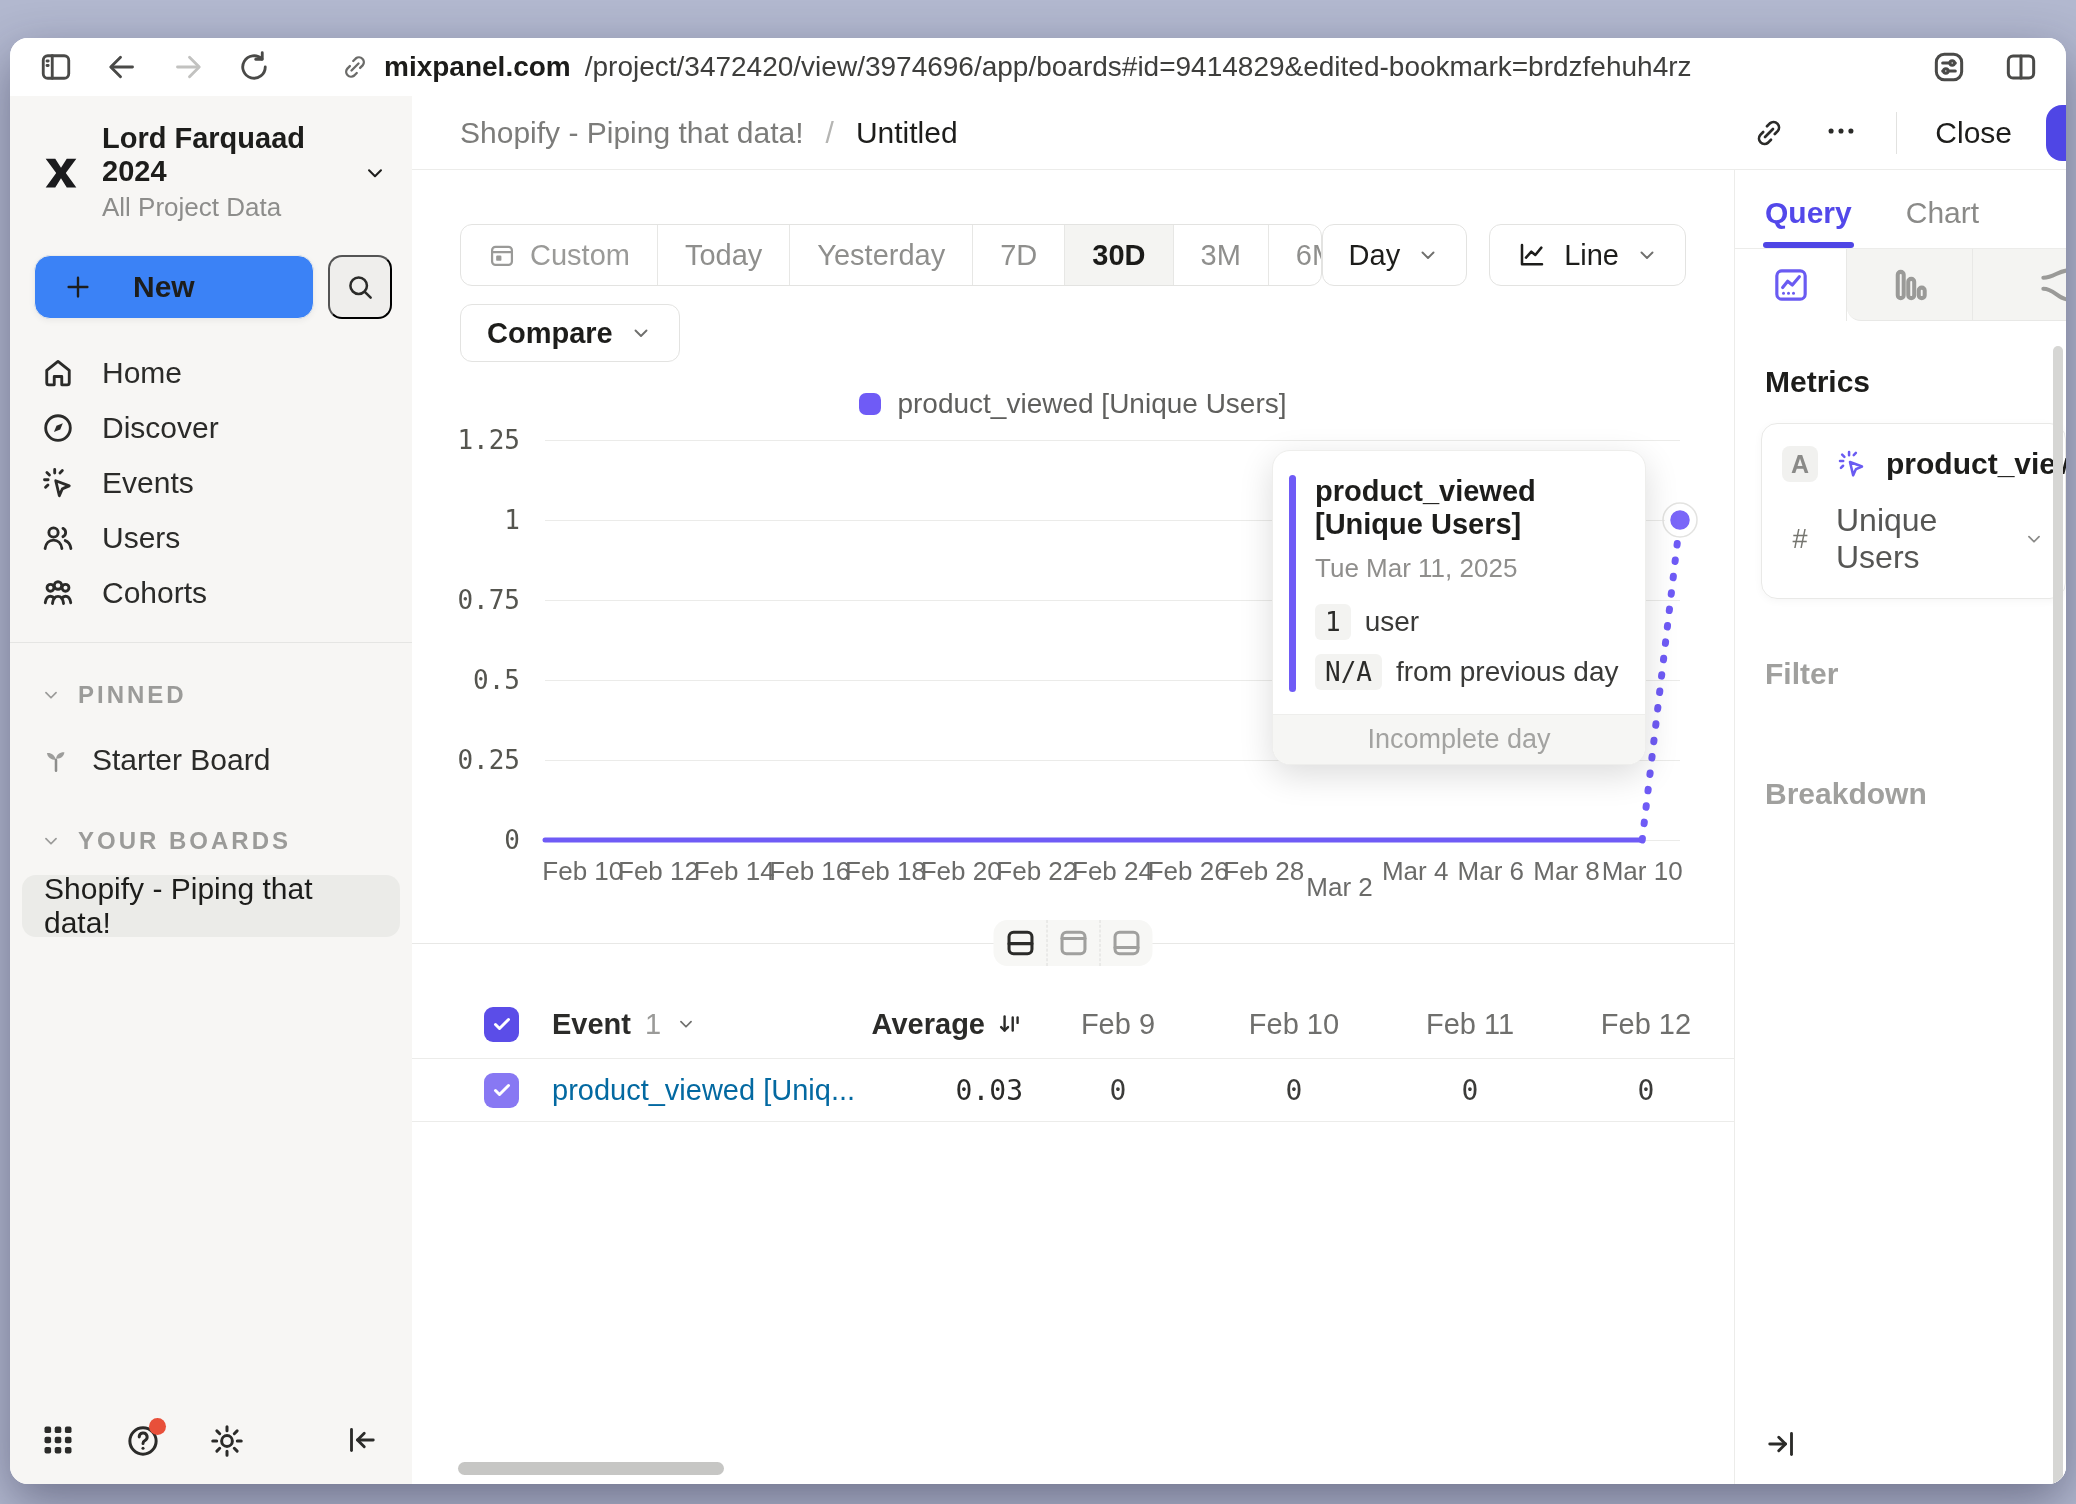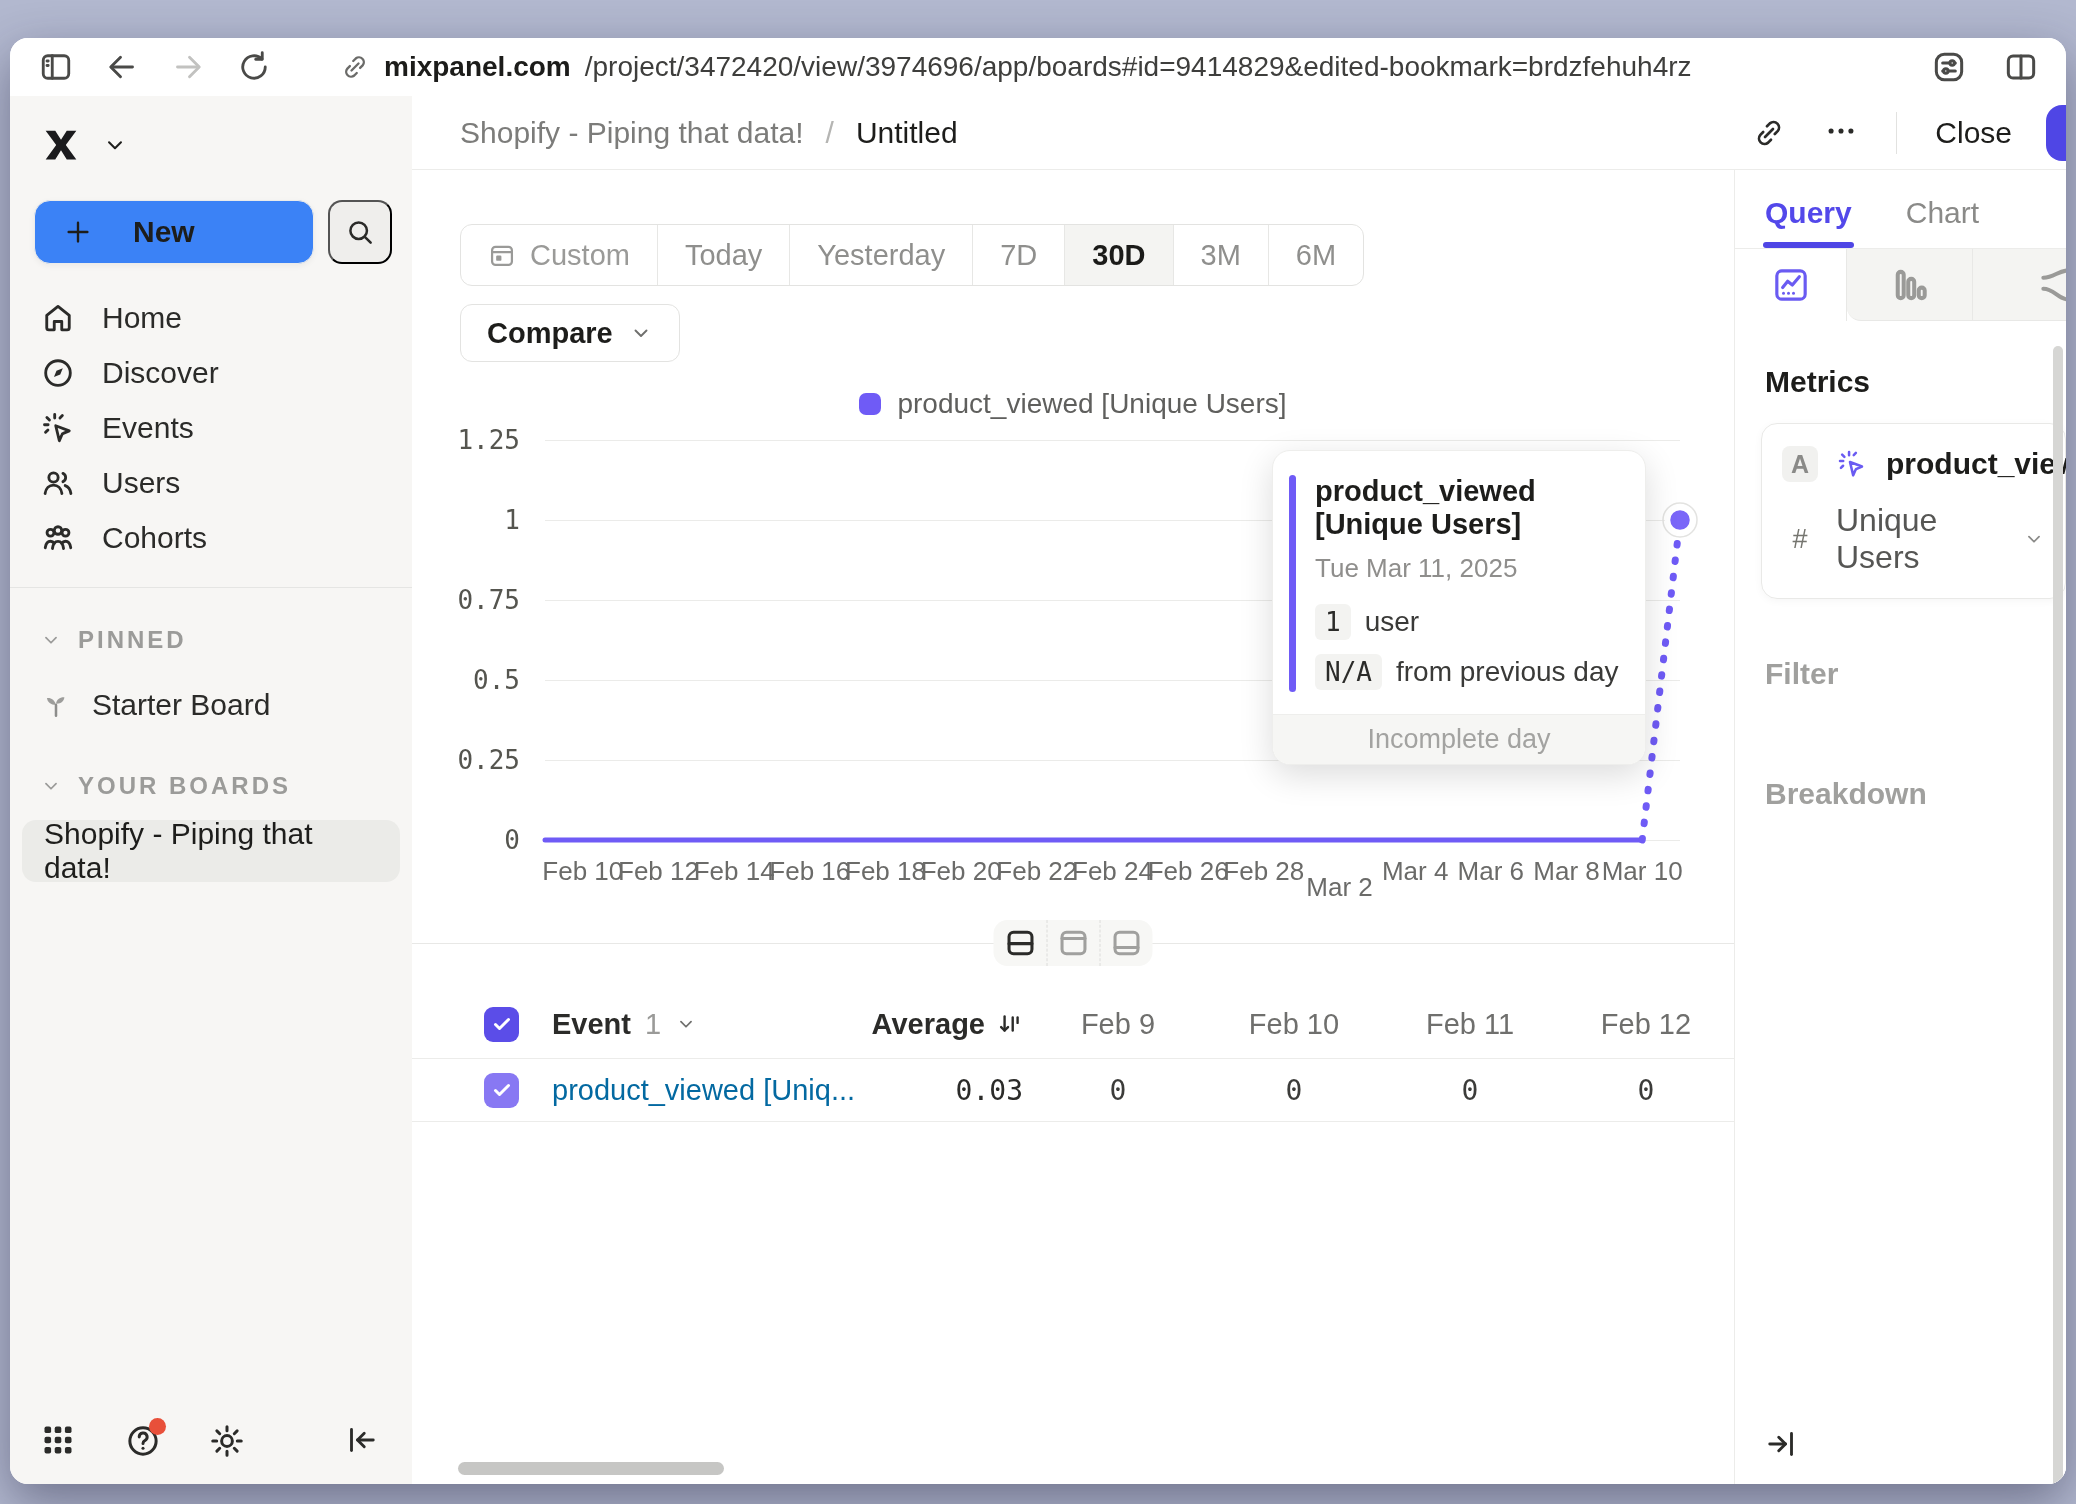--- a/index.html
+++ b/index.html
@@ -218,20 +218,24 @@
 
   <div class="app">
 
     <div class="sidebar">
       <div class="proj">
         <span class="logo">
           <svg width="46" height="46" viewBox="0 0 24 24">
               <path fill="currentColor" d="M4 4.5h5l3 4.7 3-4.7h5l-5.5 7.5L20 19.5h-5l-3-4.7-3 4.7H4l5.5-7.5z"></path>
             </svg>
         </span>
+        <span class="pt">
+          <span class="pname" style="display:block">Lord Farquaad 2024</span>
+          <span class="pscope" style="display:block">All Project Data</span>
+        </span>
         <span class="chev" style="color:#55555">
           <svg class="st" width="26" height="26" viewBox="0 0 24 24">
               <path d="M6.5 9.5l5.5 5.5 5.5-5.5"></path>
             </svg>
         </span>
       </div>
 
       <div class="newrow">
         <button class="newbtn">
           <span>
@@ -422,20 +426,44 @@
                 <button class="seg active">
                   <span>30D</span>
                 </button>
                 <button class="seg">
                   <span>3M</span>
                 </button>
                 <button class="seg">
                   <span>6M</span>
                 </button>
               </div>
+            <div class="tb-right">
+              <button class="pillbtn">
+                <span>Day</span>
+                <span class="chev" style="color:#6f6f6d">
+                    <svg class="st" width="24" height="24" viewBox="0 0 24 24">
+                      <path d="M6.5 9.5l5.5 5.5 5.5-5.5"></path>
+                    </svg>
+                  </span>
+              </button>
+              <button class="pillbtn">
+                <span>
+                    <svg class="st" width="32" height="32" viewBox="0 0 24 24">
+                      <path d="M4.5 4.5V19h15"></path>
+                      <path d="M7.5 14l4-4.5 3 2.5 4.5-5.5"></path>
+                    </svg>
+                  </span>
+                <span>Line</span>
+                <span class="chev" style="color:#6f6f6d">
+                    <svg class="st" width="24" height="24" viewBox="0 0 24 24">
+                      <path d="M6.5 9.5l5.5 5.5 5.5-5.5"></path>
+                    </svg>
+                  </span>
+              </button>
+            </div>
           </div>
           <div class="comparerow">
             <button class="pillbtn" style="height:58px">
               <span style="font-weight:600">Compare</span>
               <span class="chev" style="color:#6f6f6d">
                   <svg class="st" width="24" height="24" viewBox="0 0 24 24">
                     <path d="M6.5 9.5l5.5 5.5 5.5-5.5"></path>
                   </svg>
                 </span>
             </button>

